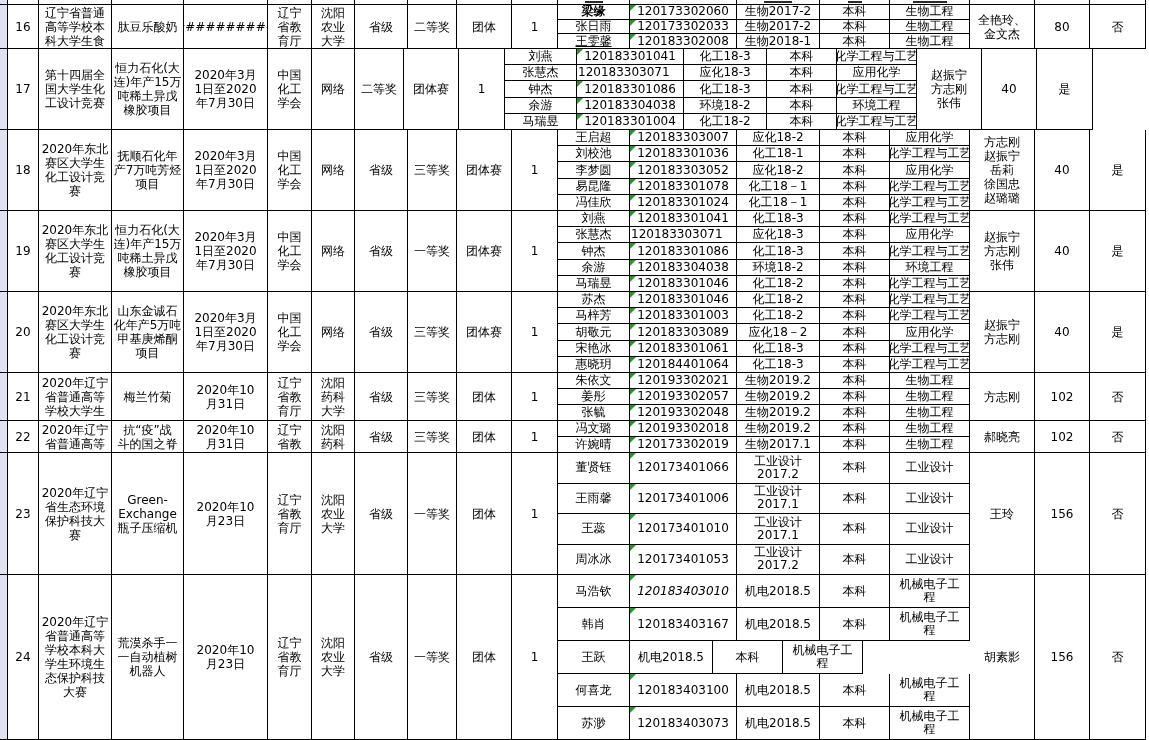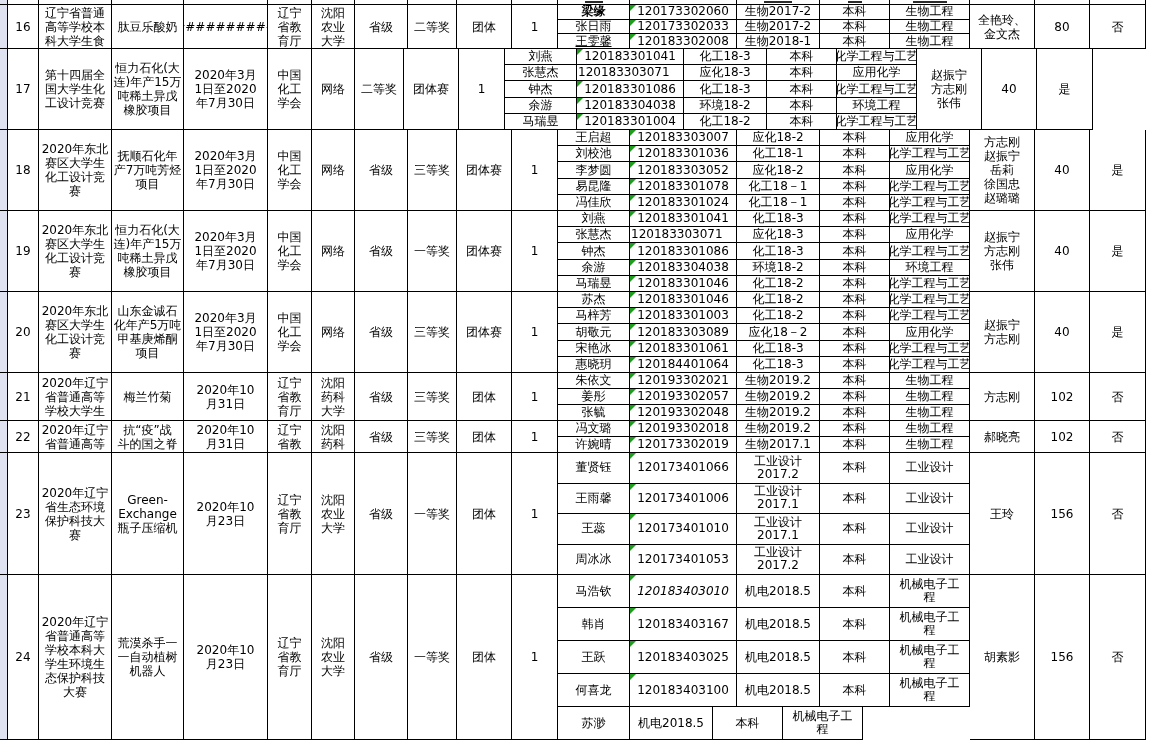--- a/index.html
+++ b/index.html
@@ -613,36 +613,36 @@
         <div class="srow">
           <div class="c" style="width: 72px;"><span>韩肖</span></div>
           <div class="c idc" style="width: 107px;"><span>120183403167</span><div class="tri"></div></div>
           <div class="c" style="width: 83px;"><span>机电2018.5</span></div>
           <div class="c" style="width: 70px;"><span>本科</span></div>
           <div class="c" style="width: 80px;"><span>机械电子工
 程</span></div>
         </div>
         <div class="srow">
           <div class="c" style="width: 72px;"><span>王跃</span></div>
-          <div class="c idc" style="width: 107px;"><span>120183403025</span><div class="tri"></div></div>
           <div class="c" style="width: 83px;"><span>机电2018.5</span></div>
           <div class="c" style="width: 70px;"><span>本科</span></div>
           <div class="c" style="width: 80px;"><span>机械电子工
 程</span></div>
         </div>
         <div class="srow">
           <div class="c" style="width: 72px;"><span>何喜龙</span></div>
           <div class="c idc" style="width: 107px;"><span>120183403100</span><div class="tri"></div></div>
           <div class="c" style="width: 83px;"><span>机电2018.5</span></div>
           <div class="c" style="width: 70px;"><span>本科</span></div>
           <div class="c" style="width: 80px;"><span>机械电子工
 程</span></div>
         </div>
         <div class="srow">
           <div class="c" style="width: 72px;"><span>苏渺</span></div>
+          <div class="c idc" style="width: 107px;"><span>120183403073</span><div class="tri"></div></div>
           <div class="c" style="width: 83px;"><span>机电2018.5</span></div>
           <div class="c" style="width: 70px;"><span>本科</span></div>
           <div class="c" style="width: 80px;"><span>机械电子工
 程</span></div>
         </div>
       </div>
       <div class="c" style="width: 65px;"><span>胡素影</span></div>
       <div class="c" style="width: 55px;"><span>156</span></div>
       <div class="c" style="width: 56px;"><span>否</span></div>
       <div class="c sliv" style="width: 3px;"></div>

